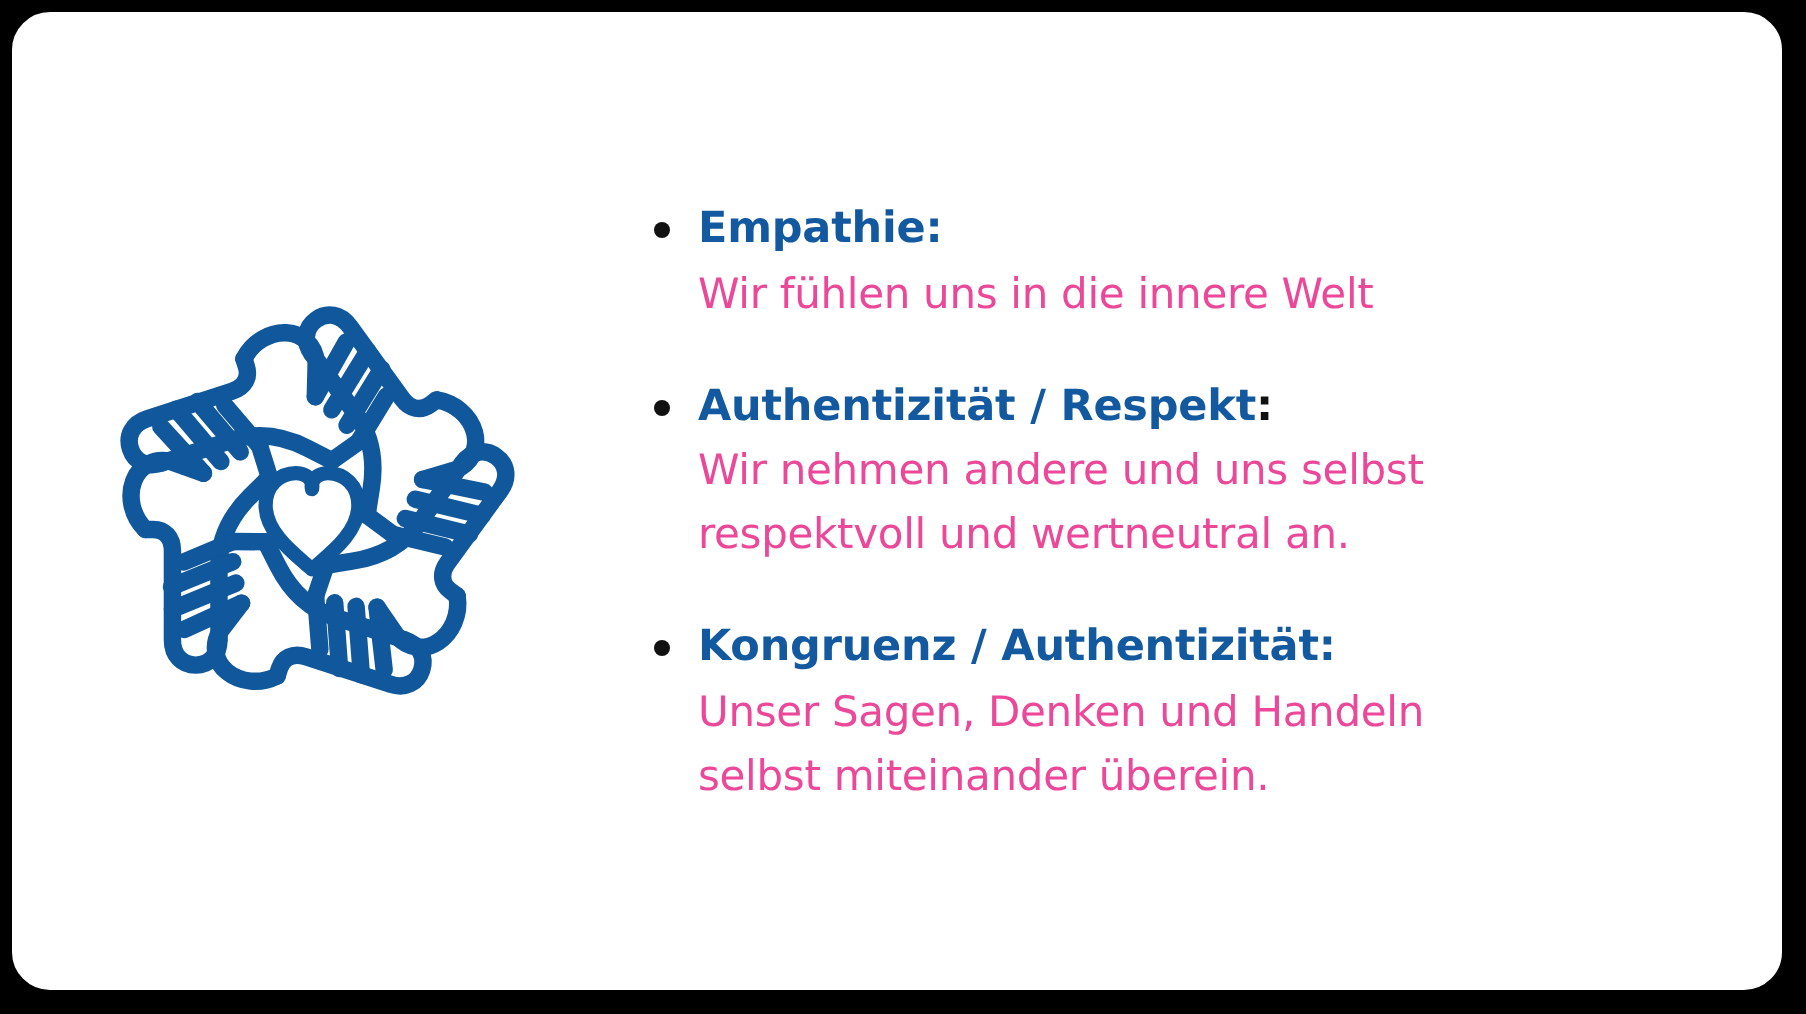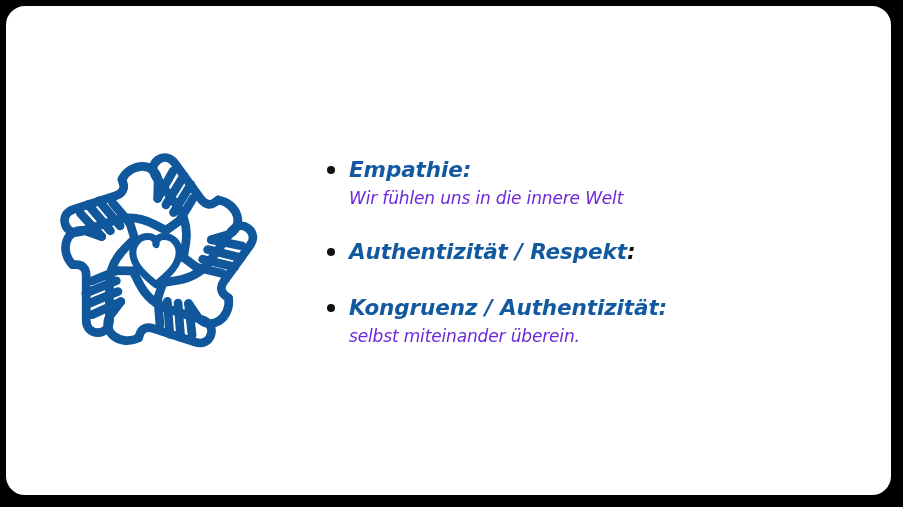--- a/index.html
+++ b/index.html
@@ -57,21 +57,20 @@
     padding-left: 18px;
     padding-right: 24px;
     padding-top: 4px;
     box-sizing: border-box;
   }
 
   ul#values-list {
     list-style: none;
     margin: 0;
     padding: 0;
-    font-style: italic;
   }
 
   li.value-item {
     position: relative;
     padding-left: 25px;
     margin-bottom: 27px;
   }
   li.value-item:last-child {
     margin-bottom: 0;
   }
@@ -98,23 +97,23 @@
   .value-heading .trailing-colon {
     color: #111111;
   }
 
   .value-body {
     display: block;
     margin-top: 1px;
   }
   .value-body-line {
     display: block;
-    font-size: 17px;
+    font-size: 21px;
     font-weight: normal;
-    color: #6d28d9;
+    color: #ec4899;
     line-height: 1.53;
     letter-spacing: -0.15px;
     white-space: nowrap;
   }
 </style>
 </head>
 <body>
 
 <div id="slide-card">
   <div id="content-row">
@@ -188,26 +187,31 @@
           <span class="bullet-marker"></span>
           <span class="value-heading">Empathie:</span>
           <span class="value-body">
             <span class="value-body-line">Wir fühlen uns in die innere Welt</span>
           </span>
         </li>
 
         <li class="value-item">
           <span class="bullet-marker"></span>
           <span class="value-heading"><span>Authentizität / Respekt</span><span class="trailing-colon">:</span></span>
+          <span class="value-body">
+            <span class="value-body-line">Wir nehmen andere und uns selbst</span>
+            <span class="value-body-line">respektvoll und wertneutral an.</span>
+          </span>
         </li>
 
         <li class="value-item">
           <span class="bullet-marker"></span>
           <span class="value-heading">Kongruenz / Authentizität:</span>
           <span class="value-body">
+            <span class="value-body-line">Unser Sagen, Denken und Handeln</span>
             <span class="value-body-line">selbst miteinander überein.</span>
           </span>
         </li>
 
       </ul>
     </div>
 
   </div>
 </div>
 

